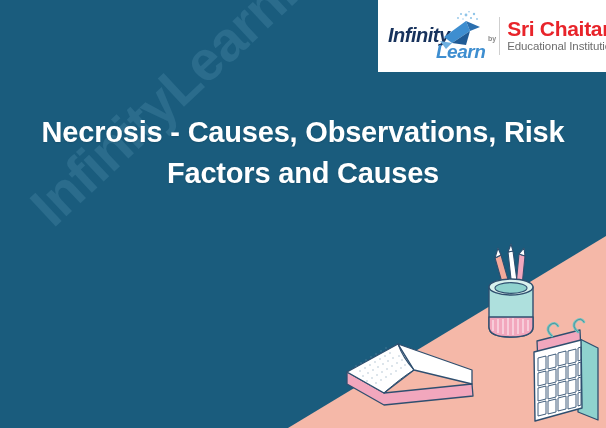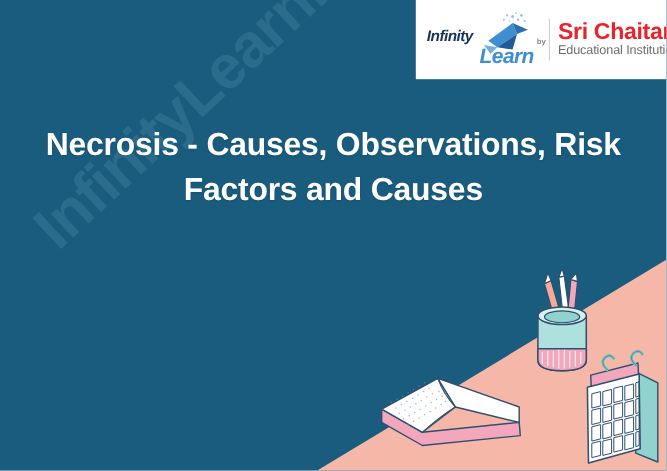--- a/index.html
+++ b/index.html
@@ -73,21 +73,21 @@
   .infinity-word {
     position: absolute;
     left: 4px;
     font-weight: 700;
     font-style: italic;
     letter-spacing: -0.5px;
     line-height: 1;
   }
   #infinity-word-1 {
     top: 20px;
-    font-size: 14px;
+    font-size: 20px;
     color: #17325c;
     text-align: center;
   }
   #infinity-word-2 {
     top: 37px;
     font-size: 19px;
     color: #3e8ed0;
     margin-left: 48px;
   }
   #infinity-bird {

